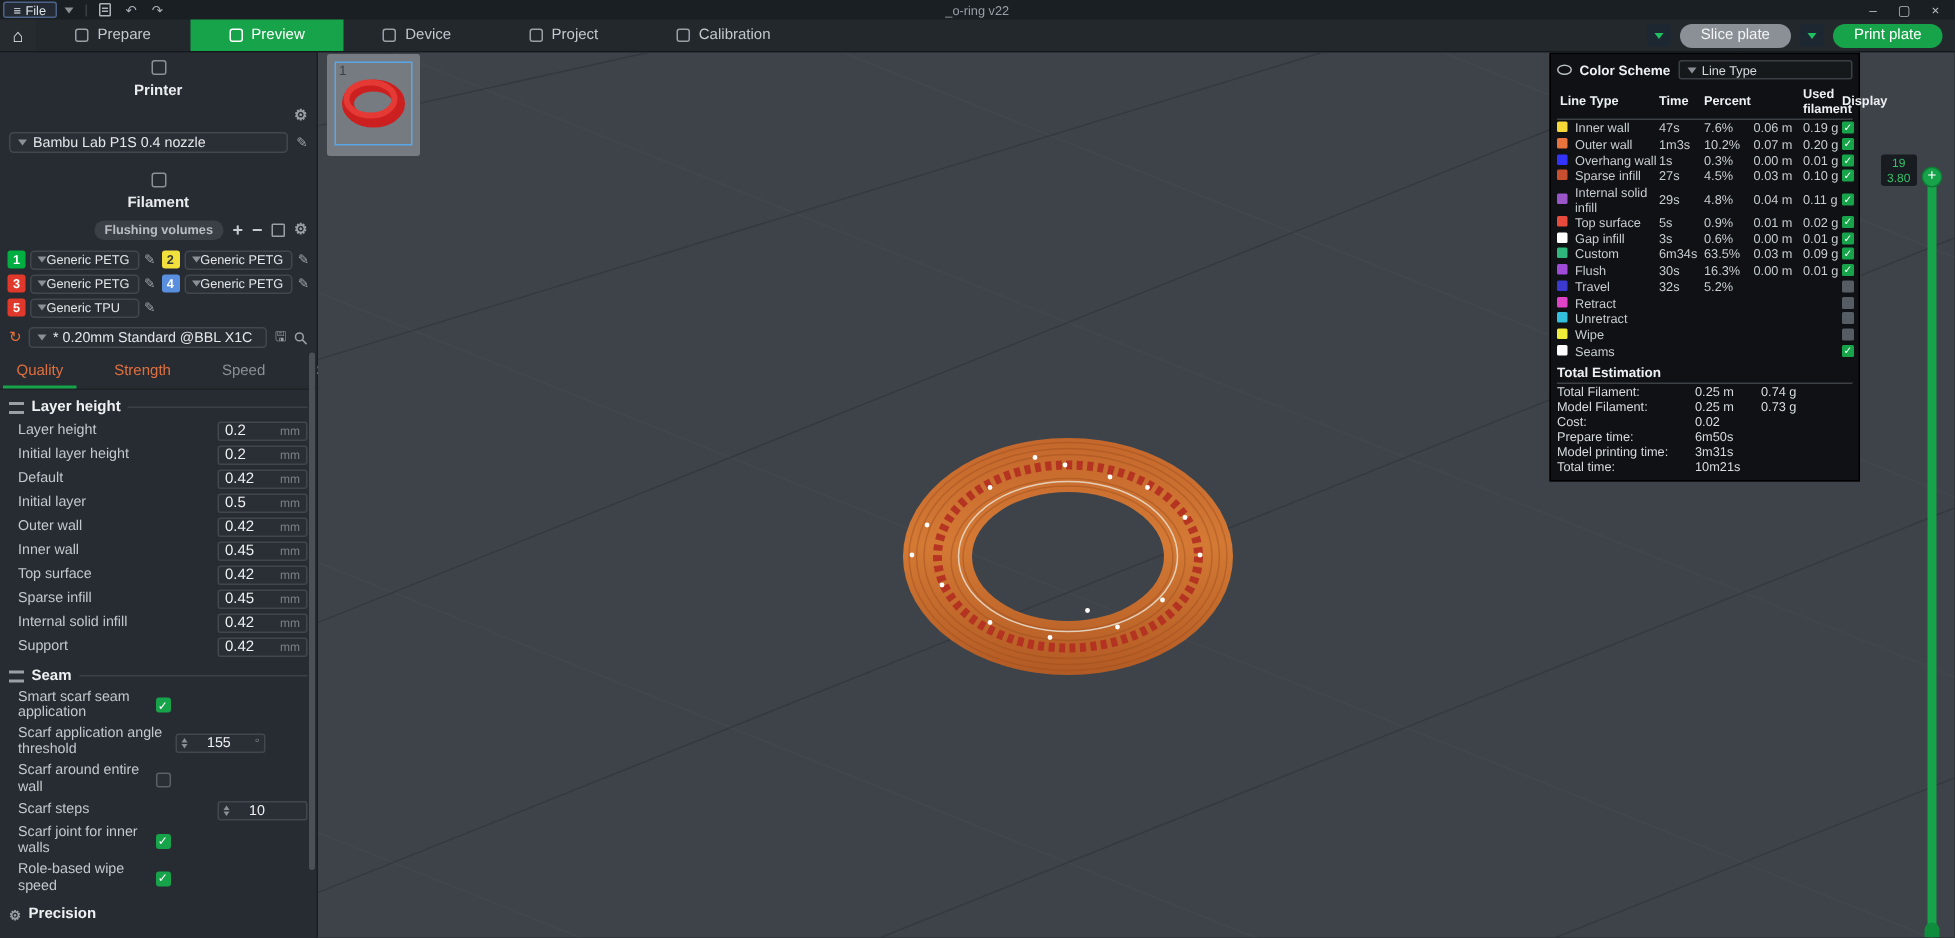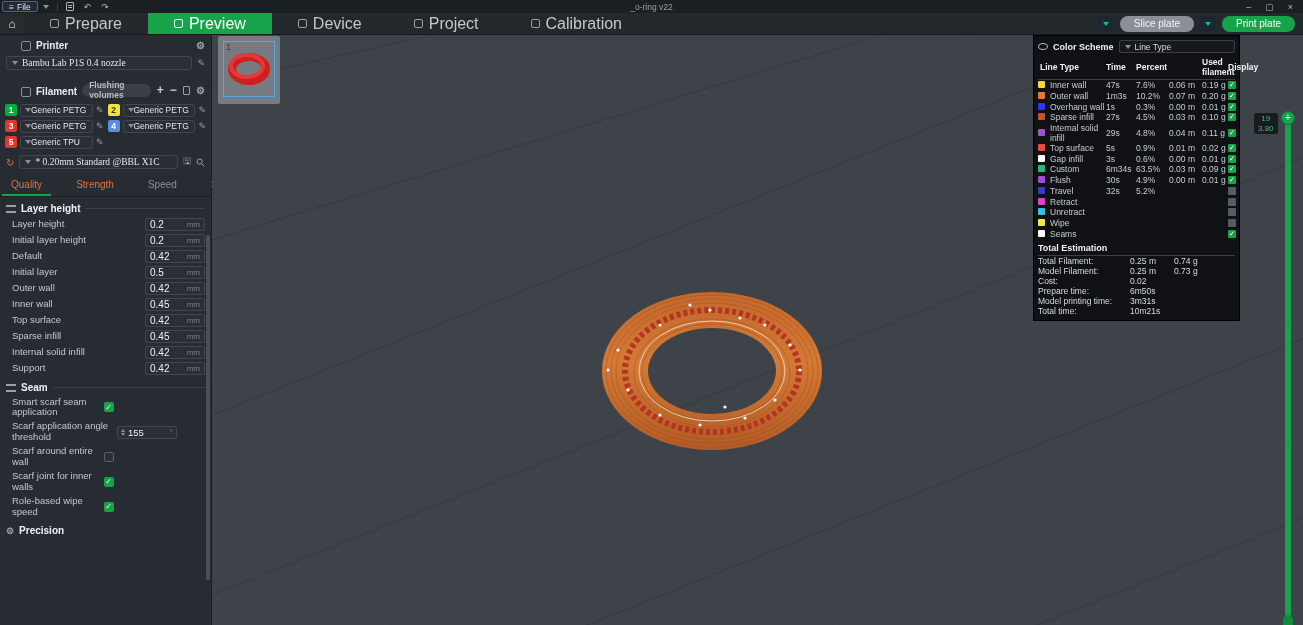--- a/index.html
+++ b/index.html
@@ -17,41 +17,41 @@
   .doc-ic { width:8px; height:9px; border:1px solid #aeb4ba; border-radius:1px; position:relative; }
   .doc-ic::after{ content:""; position:absolute; left:1px; top:2px; width:4px; height:1px; background:#aeb4ba; box-shadow:0 2px 0 #aeb4ba; }
   #win-title { position:absolute; left:0; right:0; text-align:center; font-size:8.5px; color:#9aa0a6; pointer-events:none; }
   .win-ctrls { margin-left:auto; display:flex; align-items:center; gap:14px; padding-right:10px; color:#b8bdc2; font-size:9px; }
 
   
   #tabbar { position:absolute; left:0; top:13px; width:1303px; height:22px;
     background:#23282d; display:flex; align-items:stretch; border-bottom:1px solid #15181c; }
   .home-btn { width:24px; display:flex; align-items:center; justify-content:center;
     color:#e8ecef; font-size:12px; background:#262b30; }
-  .tb-tab { display:flex; align-items:center; gap:6px; padding:0 26px; color:#c3c8cd; font-size:16px; }
+  .tb-tab { display:flex; align-items:center; gap:6px; padding:0 26px; color:#c3c8cd; font-size:10px; }
   .tb-tab .t-ic { width:9px; height:9px; border:1px solid #9aa0a6; border-radius:2px; }
   .tb-tab.active { background:#17a34a; color:#fff; }
   .tb-tab.active .t-ic { border-color:#fff; }
   .tb-right { margin-left:auto; display:flex; align-items:center; gap:6px; padding-right:8px; }
   .drop-mini { width:16px; height:15px; border-radius:3px; background:#1d2732; display:flex; align-items:center; justify-content:center; }
   .caret { width:0; height:0; border-left:3px solid transparent; border-right:3px solid transparent; border-top:4px solid #8a9096; display:inline-block; }
   .caret.green { border-top-color:#1fc060; }
   .pill-btn { height:16px; border-radius:8px; padding:0 14px; display:flex; align-items:center; font-size:10px; }
   .pill-btn.gray { background:#8a9096; color:#f2f4f6; }
   .pill-btn.green { background:#17a34a; color:#fff; }
 
   
   #left-panel { position:absolute; left:0; top:35px; width:212px; height:590px;
     background:#272c32; border-right:1px solid #1a1e23; }
-  .sec-head { display:flex; align-items:flex-end; gap:5px; padding:5px 6px 3px 21px; color:#e8ecef; font-weight:bold; font-size:10px; }
+  .sec-head { display:flex; align-items:center; gap:5px; padding:5px 6px 3px 6px; color:#e8ecef; font-weight:bold; font-size:10px;flex-direction:column; }
   .sec-ic { width:10px; height:10px; border:1px solid #8a9096; border-radius:2px; flex:none; }
   .sec-head .right { margin-left:auto; display:flex; gap:6px; align-items:center; color:#9aa0a6; }
   .gear { font-size:10px; color:#9aa0a6; }
   .dd-field { display:flex; align-items:center; gap:4px; background:#2a2f35; border:1px solid #42474d;
-    border-radius:3px; height:14px; padding:0 5px; color:#e3e7ea; font-size:9.5px; white-space:nowrap; overflow:hidden;font-family:Liberation Serif, serif; }
+    border-radius:3px; height:14px; padding:0 5px; color:#e3e7ea; font-size:9.5px; white-space:nowrap; overflow:hidden; }
   .edit-ic { color:#9aa0a6; font-size:9px; }
   .row { display:flex; align-items:center; padding:2px 6px; gap:5px; }
   .plate-lbl { color:#c3c8cd; font-size:9.5px; }
   .flush-pill { background:#3a4046; color:#b8bdc2; border-radius:7px; height:13px; padding:0 7px;
     display:flex; align-items:center; font-size:8.5px; }
   .plus-minus { color:#c8cdd2; font-size:12px; }
   .slots { display:flex; flex-wrap:wrap; padding:2px 3px; }
   .slot { width:50%; display:flex; align-items:center; gap:3px; padding:1.5px 2px; }
   .slot-num { width:12px; height:12px; border-radius:2px; display:flex; align-items:center; justify-content:center;
     font-size:8.5px; font-weight:bold; flex:none; }
@@ -71,21 +71,21 @@
   .grp-head { display:flex; align-items:center; gap:5px; padding:6px 6px 2px 6px; color:#eef1f3; font-weight:bold; }
   .grp-head .hr { flex:1; height:1px; background:#3a4046; }
   .grp-ic { width:10px; height:8px; border-top:2px solid #9aa0a6; border-bottom:2px solid #9aa0a6; }
   .input-row { display:flex; align-items:center; padding:1.5px 6px 1.5px 12px; min-height:15px; }
   .input-row .lbl { flex:1; color:#c3c8cd; font-size:9.5px; line-height:1.15; }
   .input-row .lbl.orange { color:#e0703f; }
   .field { width:60px; display:flex; align-items:center; background:#2a2f35; border:1px solid #42474d;
     border-radius:2px; height:13px; padding:0 4px; flex:none; }
   .field .val { flex:1; color:#eef1f3; font-size:10px; }
   .field .unit { color:#7a8086; font-size:8px; }
-  .spin { width:60px; display:flex; align-items:center; gap:3px; background:#2a2f35; border:1px solid #42474d;
+  .spin { width:60px; display:flex; align-items:center; gap:13px; background:#2a2f35; border:1px solid #42474d;
     border-radius:2px; height:13px; padding:0 3px; flex:none;justify-content:flex-end; }
   .spin .arrows { display:flex; flex-direction:column; gap:1px; }
   .spin .arrows i { width:0; height:0; border-left:2.5px solid transparent; border-right:2.5px solid transparent; display:block; }
   .spin .arrows i.up { border-bottom:3px solid #8a9096; }
   .spin .arrows i.dn { border-top:3px solid #8a9096; }
   .cb { width:10px; height:10px; border-radius:2px; background:#17a34a; display:flex; align-items:center;
     justify-content:center; color:#fff; font-size:8px; flex:none; }
   .cb.off { background:#2a2f35; border:1px solid #5a6066; }
   .lp-scroll { position:absolute; right:1px; top:200px; width:4px; height:345px; background:#4a5056; border-radius:2px; }
 
@@ -116,21 +116,21 @@
   .lg-cb.checked { background:#17a34a; }
   .lg-cb.checked::after { content:"✓"; }
   .lg-total-ttl { font-weight:bold; font-size:9px; color:#eef1f3; padding:4px 0 2px 0; border-bottom:1px solid #3a4046; }
   .tot-row { display:grid; grid-template-columns:92px 44px 1fr; font-size:8.5px; min-height:9.8px; align-items:center; }
 
   
   #vslider-track { position:absolute; left:1073px; top:77px; width:6px; height:513px; background:#17a34a; border-radius:3px; }
   #vslider-handle { position:absolute; left:1069px; top:76px; width:14px; height:14px; border-radius:50%;
     background:#17a34a; border:1px solid #0e7a35; color:#fff; font-size:10px; line-height:12px; text-align:center; }
   #vslider-bottom { position:absolute; left:1071px; top:580px; width:10px; height:10px; border-radius:50% 50% 0 0; background:#0f8c3c; }
-  #vslider-label { position:absolute; left:1042px; top:78px; background:rgba(20,24,28,0.9); border-radius:2px;
+  #vslider-label { position:absolute; left:1042px; top:68px; background:rgba(20,24,28,0.9); border-radius:2px;
     padding:1px 4px; text-align:center; color:#35c06a; font-size:8px; line-height:1.2; }
 </style>
 </head>
 <body>
 
 <div id="titlebar">
   <div class="file-btn">
     <span>≡</span>
     <span>File</span>
   </div>
@@ -405,20 +405,30 @@
             <i class="dn"></i>
           </span>
         <span class="val" style="flex:1;color:#eef1f3;font-size:9.5px;">155</span>
         <span class="unit" style="color:#7a8086;font-size:8px;">°</span>
       </span>
     </div>
     <div class="input-row">
       <span class="lbl">Scarf around entire wall</span>
       <span class="cb off"></span>
       <span style="flex:1;"></span>
+    </div>
+    <div class="input-row">
+      <span class="lbl">Scarf steps</span>
+      <span class="spin">
+        <span class="arrows">
+            <i class="up"></i>
+            <i class="dn"></i>
+          </span>
+        <span class="val" style="flex:1;color:#eef1f3;font-size:9.5px;">10</span>
+      </span>
     </div>
     <div class="input-row">
       <span class="lbl">Scarf joint for inner walls</span>
       <span class="cb">✓</span>
       <span style="flex:1;"></span>
     </div>
     <div class="input-row">
       <span class="lbl">Role-based wipe speed</span>
       <span class="cb">✓</span>
       <span style="flex:1;"></span>
@@ -596,21 +606,21 @@
           <span>63.5%</span>
           <span>0.03 m</span>
           <span>0.09 g</span>
           <span class="lg-cb checked"></span>
         </div>
 
         <div class="lg-grid lg-row">
           <span><span class="sw" style="background: rgb(160, 74, 216);"></span></span>
           <span>Flush</span>
           <span>30s</span>
-          <span>4.9%</span>
+          <span>16.3%</span>
           <span>0.00 m</span>
           <span>0.01 g</span>
           <span class="lg-cb checked"></span>
         </div>
 
         <div class="lg-grid lg-row">
           <span><span class="sw" style="background: rgb(58, 58, 208);"></span></span>
           <span>Travel</span>
           <span>32s</span>
           <span>5.2%</span>

